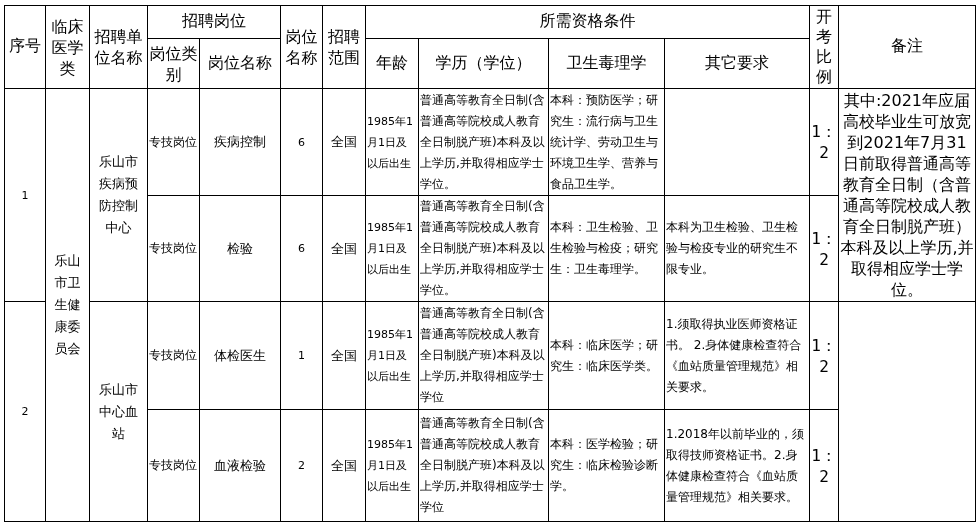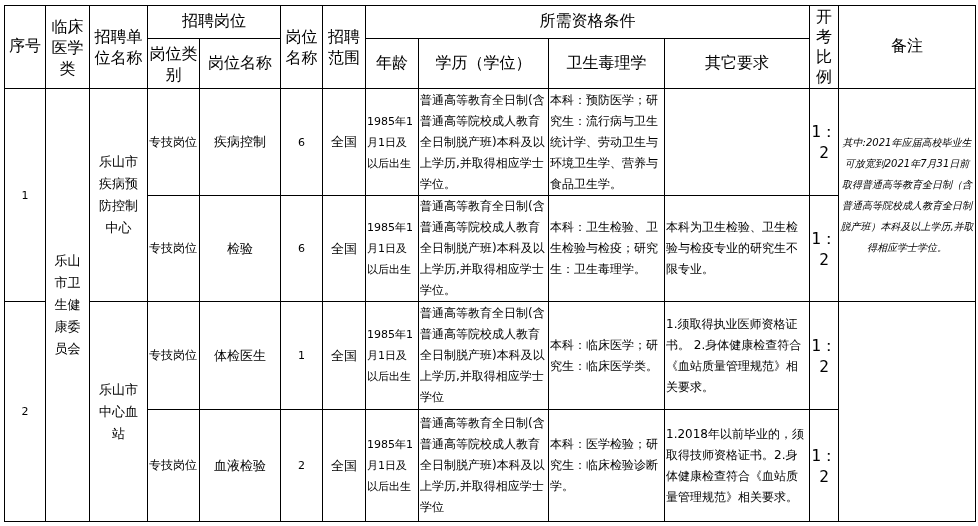--- a/index.html
+++ b/index.html
@@ -13,21 +13,21 @@
   table.recruit td, table.recruit th {
     border: 1px solid #000; padding: 0 1px; vertical-align: middle;
     font-weight: normal; overflow: hidden;
   }
   .hdr { font-size: 16px; text-align: center; line-height: 21px; }
   .hdr-big { font-size: 16px; text-align: center; line-height: 22px; font-family: Liberation Mono, monospace; }
   .c { text-align: center; font-size: 13px; line-height: 22px; }
   .num { text-align: center; font-size: 11px; }
   .l { text-align: left; font-size: 12px; line-height: 21px; }
   .small { font-size: 11px; line-height: 21px; text-align: left; }
-  .note { font-size: 10px; line-height: 21px; text-align: center; font-style: italic; }
+  .note { font-size: 16px; line-height: 21px; text-align: center; }
   .ratio { font-size: 16px; text-align: center; font-family: "DejaVu Sans Mono", monospace; letter-spacing: 0; }
   .edu { font-size: 12px; line-height: 21px; text-align: left; }
 </style>
 </head>
 <body>
 
 <table class="recruit">
   <colgroup>
     <col style="width:41px">
     <col style="width:44px">

